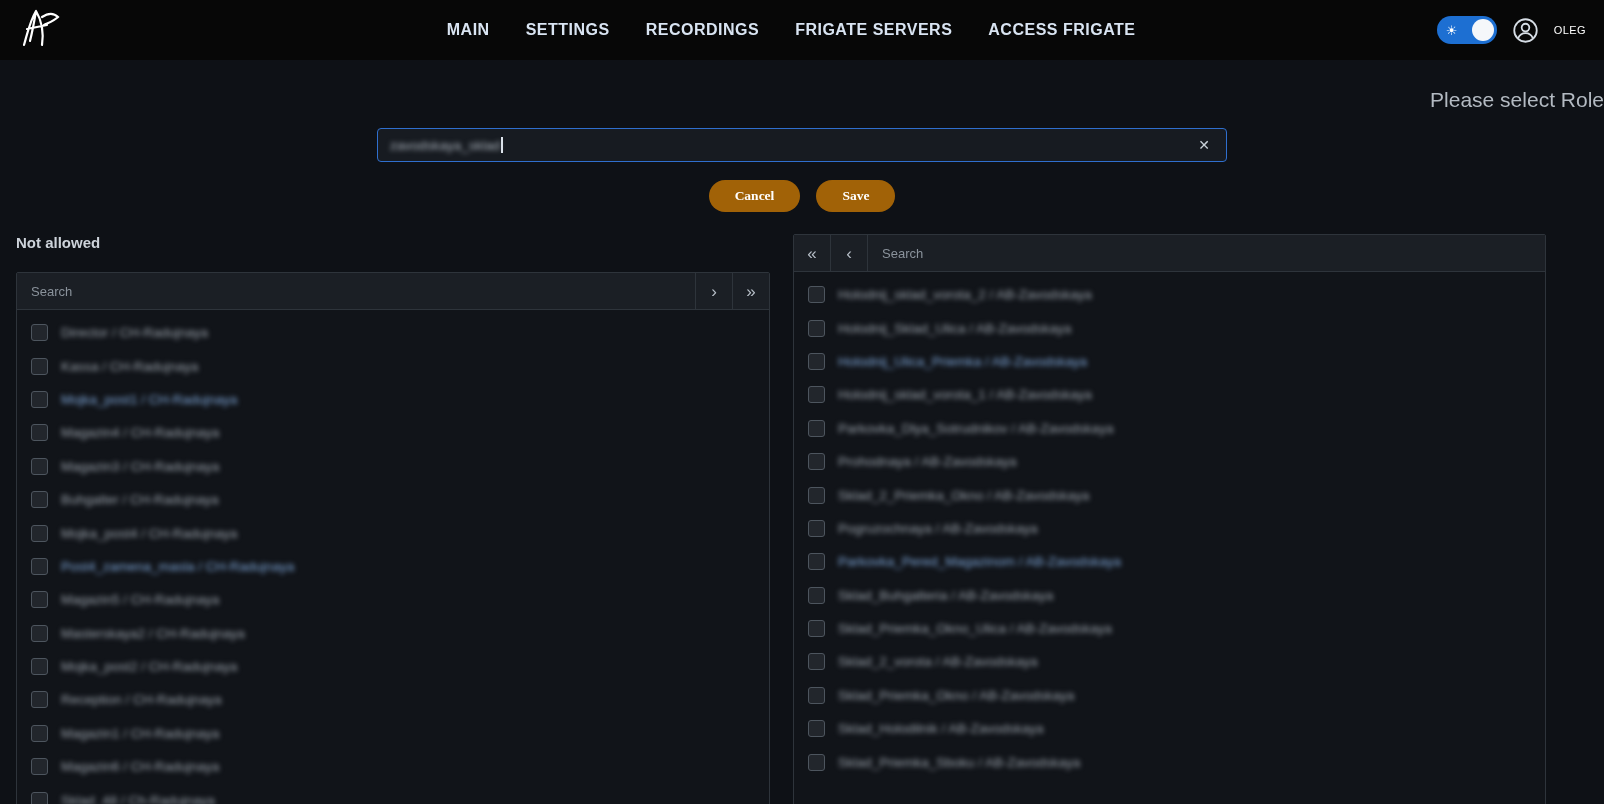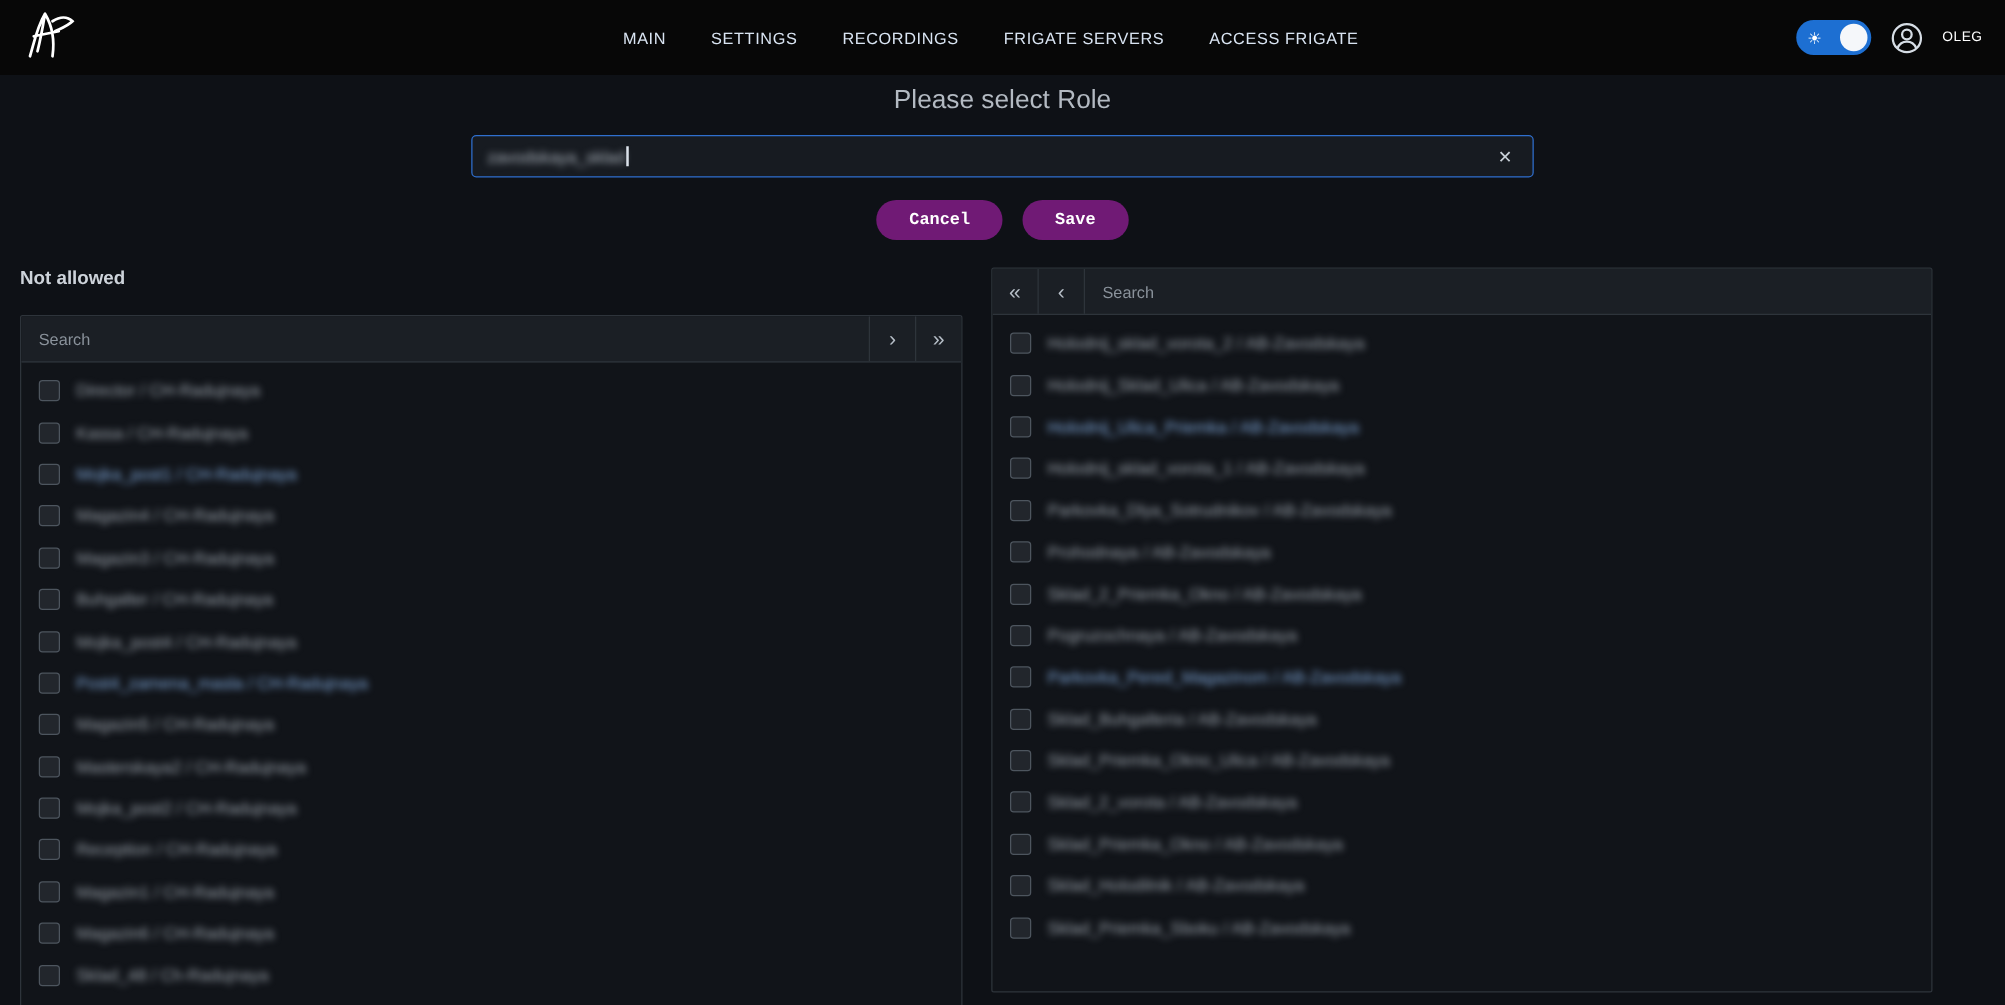--- a/index.html
+++ b/index.html
@@ -15,57 +15,57 @@
     height:60px; background:#070707;
     display:flex; align-items:center;
     padding:0 18px; position:relative;
   }
   .logo { display:flex; align-items:center; }
   .main-nav {
     position:absolute; left:50%; top:0; transform:translateX(-51.5%);
     height:60px; display:flex; align-items:center;
   }
   .nav-item {
-    color:#d9e4f2; font-size:13px; font-weight:400; letter-spacing:.5px;
+    color:#d9e4f2; font-size:16px; font-weight:700; letter-spacing:.5px;
     text-decoration:none; margin:0 18px; cursor:pointer; white-space:nowrap;
   }
   .top-right { margin-left:auto; display:flex; align-items:center; gap:15px; }
   .toggle {
     width:60px; height:28px; border-radius:14px; background:#1d6fd2;
     position:relative; display:flex; align-items:center; cursor:pointer; border:none;
   }
   .toggle .sun { color:#ffffff; font-size:13px; margin-left:9px; line-height:1; }
   .toggle .knob {
     position:absolute; right:3px; top:3px; width:22px; height:22px;
     border-radius:50%; background:#f5f7fa;
   }
   .avatar { display:flex; align-items:center; }
   .username { color:#ffffff; font-weight:400; font-size:11px; letter-spacing:.4px; }
 
   
   .page-title {
-    text-align:center; font-size:21px; font-weight:400; color:#b3bac2;
-    margin-top:8px;
+    text-align:right; font-size:21px; font-weight:400; color:#b3bac2;
+    margin-top:28px;
   }
   .role-input-wrap { display:flex; justify-content:center; margin-top:16px; }
   .role-input {
     width:850px; height:34px; background:#171b21;
     border:1px solid #2f6fce; border-radius:4px;
     display:flex; align-items:center; padding:0 12px; cursor:text;
   }
   .role-value { font-size:13.5px; color:#aab2bb; filter:blur(2.8px); }
   .caret { width:1.5px; height:16px; background:#dfe6ee; margin-left:1px; }
   .clear-btn {
     margin-left:auto; background:none; border:none; color:#c9d1d9;
     font-size:14px; cursor:pointer; padding:2px 4px; line-height:1;
   }
   .actions { display:flex; justify-content:center; gap:16px; margin-top:18px; }
   .btn {
-    border:none; border-radius:17px; background:#701a75; color:#ffffff;
-    font-family:Liberation Mono, monospace; font-weight:700; font-size:13.5px;
+    border:none; border-radius:17px; background:#a16207; color:#ffffff;
+    font-family:Liberation Serif, serif; font-weight:700; font-size:13.5px;
     height:32px; padding:0 26px; cursor:pointer;
   }
 
   
   .columns {
     display:grid; grid-template-columns:754px 753px; gap:23px;
     margin:22px 0 0 16px;
   }
   .col-heading { font-size:15px; font-weight:700; color:#cdd3da; margin-bottom:21px; }
   .panel {

